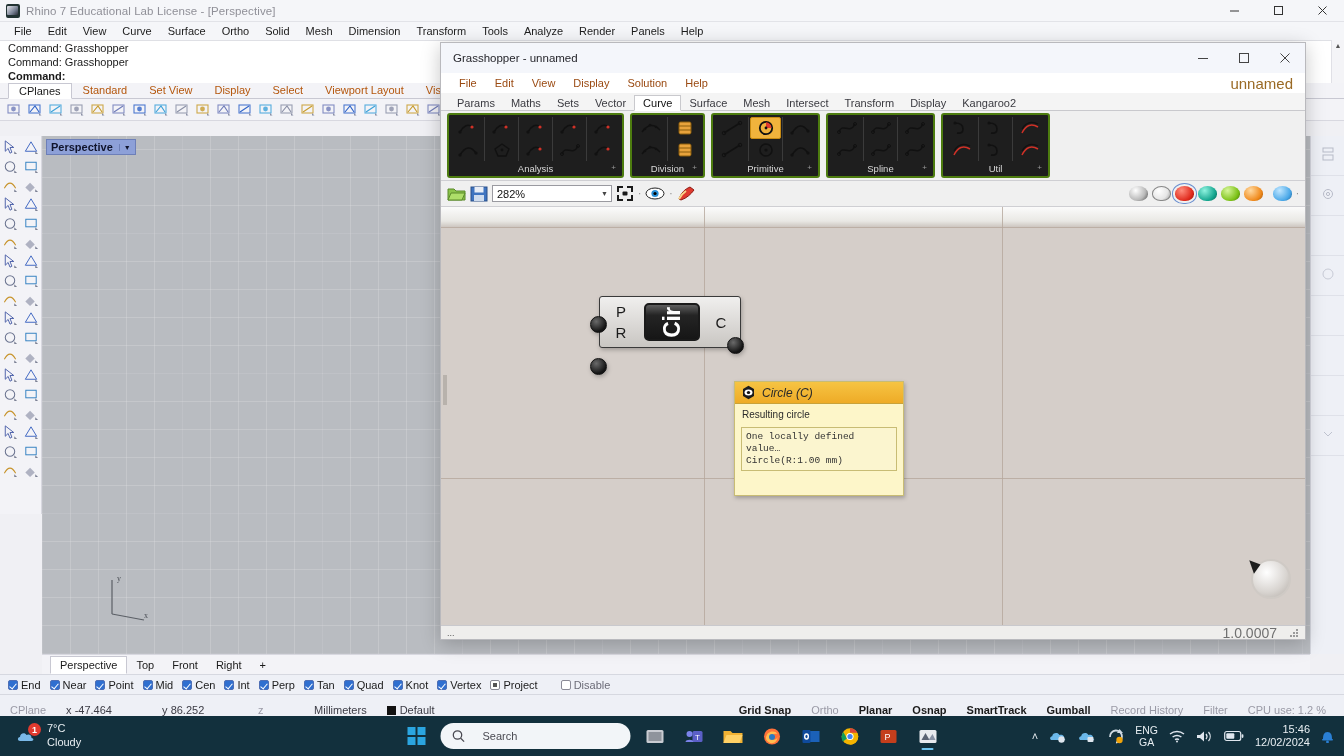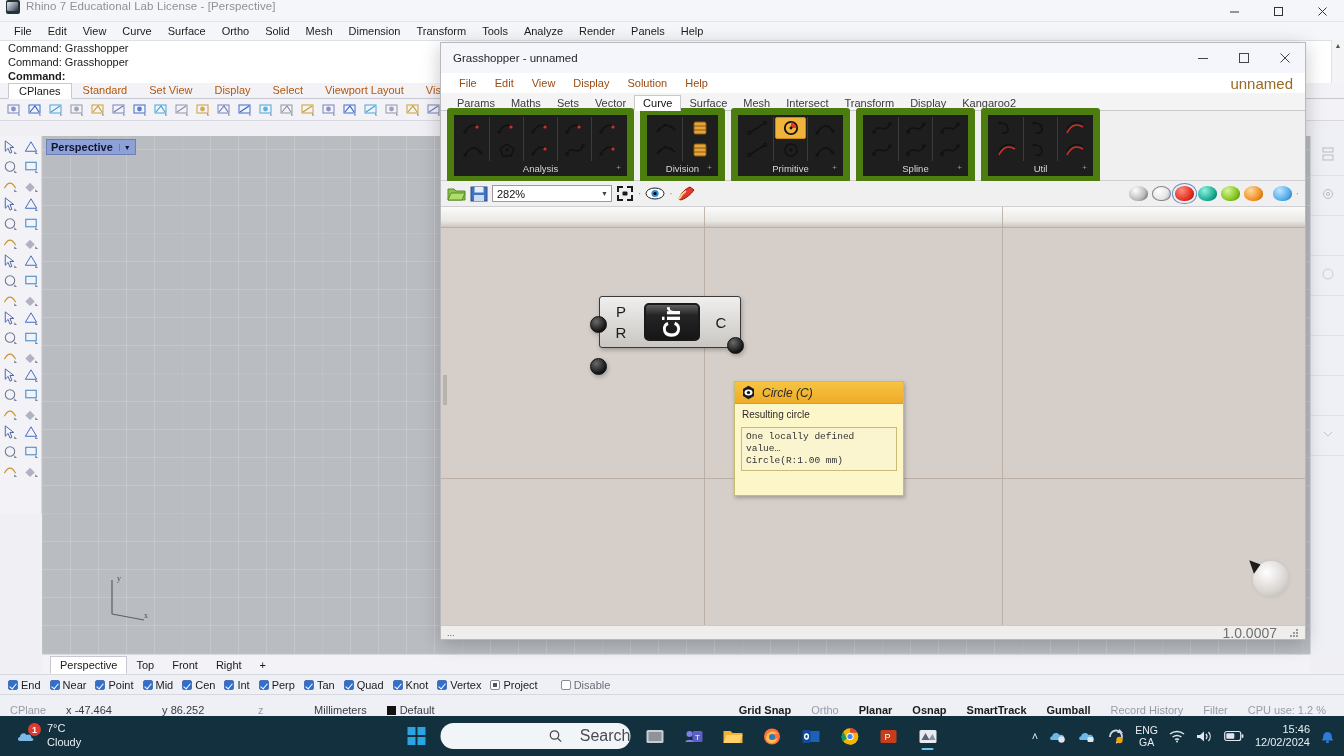--- a/index.html
+++ b/index.html
@@ -9,21 +9,21 @@
     font-size: 11px;
     background: #ffffff;
     color: #1b1b1b;
     position: relative;
   }
 
   
   #rhino-window { position:absolute; left:0; top:0; width:1344px; height:716px; background:#f0f0f4; }
 
   .rhino-titlebar {
-    height:22px; background:#f5f6f9; display:flex; align-items:flex-start;
+    height:22px; background:#f5f6f9; display:flex; align-items:center;
     padding-left:6px; border-bottom:1px solid #e2e3e8;
   }
   .rhino-appicon {
     width:14px;height:14px;margin-right:6px; background:#233; border-radius:2px;
     position:relative; overflow:hidden;
   }
   .rhino-appicon:before{content:"";position:absolute;left:1px;top:2px;width:11px;height:9px;
     background:linear-gradient(135deg,#e8e8ee 0%,#7b8496 60%,#2b2f3a 100%); border-radius:1px;}
   .rhino-title { font-size:11.5px; color:#909098; letter-spacing:.1px;}
   .rhino-wbtns { margin-left:auto; display:flex; height:22px; }
@@ -135,21 +135,21 @@
   .gh-unnamed { margin-left:auto; margin-right:12px; font-size:15px; color:#9a6a25;}
 
   .gh-tabs { height:18px; background:#f4f4f4; display:flex; align-items:flex-end;
      padding-left:8px; border-bottom:1px solid #c9c9cd;}
   .gh-tabs .t { font-size:11px; padding:1px 8px; color:#3a3a40; }
   .gh-tabs .t.active { background:#fff; border:1px solid #c9c9cd; border-bottom-color:#fff;
      position:relative; top:1px; color:#111;}
 
   .gh-ribbon { height:70px; background:#f0f0f0; display:flex; align-items:center;
      padding:4px 6px; gap:6px; border-bottom:1px solid #cfcfd3; }
-  .rgroup { background:#1e1e1e; border:7px solid #4d7c0f; border-radius:3px;
+  .rgroup { background:#1e1e1e; border:2px solid #4d7c0f; border-radius:3px;
      display:flex; flex-direction:column; padding:2px; }
   .rgroup .rows { display:flex; }
   .rgroup .col { display:flex; flex-direction:column; padding:0 1px;
      border-right:1px solid #3b3b3b;}
   .rgroup .col:last-child{border-right:none;}
   .ghicon { width:31px;height:22px; display:flex;align-items:center;justify-content:center;}
   .ghicon.sel { background:#f0b33c; border:1px solid #c78a12; border-radius:2px;}
   .rgroup .cap { text-align:center; font-size:9.5px; color:#d8d8d8; padding-top:2px;
      position:relative;}
   .rgroup .cap .plus{position:absolute;right:4px;top:2px;font-size:8px;color:#9a9a9a;}
@@ -221,21 +221,21 @@
   .tb-weather .badge{ position:absolute; left:12px; top:-3px; width:13px;height:13px;
      background:#e03a2f; border-radius:50%; color:#fff; font-size:9px;
      display:flex;align-items:center;justify-content:center; font-weight:bold;}
   .tb-weather .wtxt{ font-size:11px; line-height:1.25;}
   .tb-center{ position:absolute; left:50%; transform:translateX(-50%);
      display:flex; align-items:center; gap:9px;}
   .winlogo{ width:18px;height:18px; display:grid; grid-template-columns:1fr 1fr;
      grid-template-rows:1fr 1fr; gap:2px;}
   .winlogo i{ background:#2ba5e0; display:block;}
   .searchbox{ width:190px;height:26px;background:#f2f5f8;border-radius:14px;
-     display:flex;align-items:center;gap:17px;padding-left:11px;color:#4a4a52;font-size:16px;justify-content:flex-end;}
+     display:flex;align-items:center;gap:17px;padding-left:11px;color:#4a4a52;font-size:11px;}
   .tb-app{ width:30px;height:30px; display:flex;align-items:center;justify-content:center;
      position:relative;}
   .tb-app.active:after{content:"";position:absolute;bottom:1px;left:9px;width:12px;height:2.5px;
      background:#6fc4f0;border-radius:2px;}
   .tb-right{ position:absolute; right:10px; display:flex; align-items:center; gap:11px;
      font-size:11px;}
   .tb-lang{ text-align:center; line-height:1.15; font-size:10.5px;}
   .tb-clock{ text-align:right; line-height:1.2; font-size:11px;}
 </style>
 </head>

